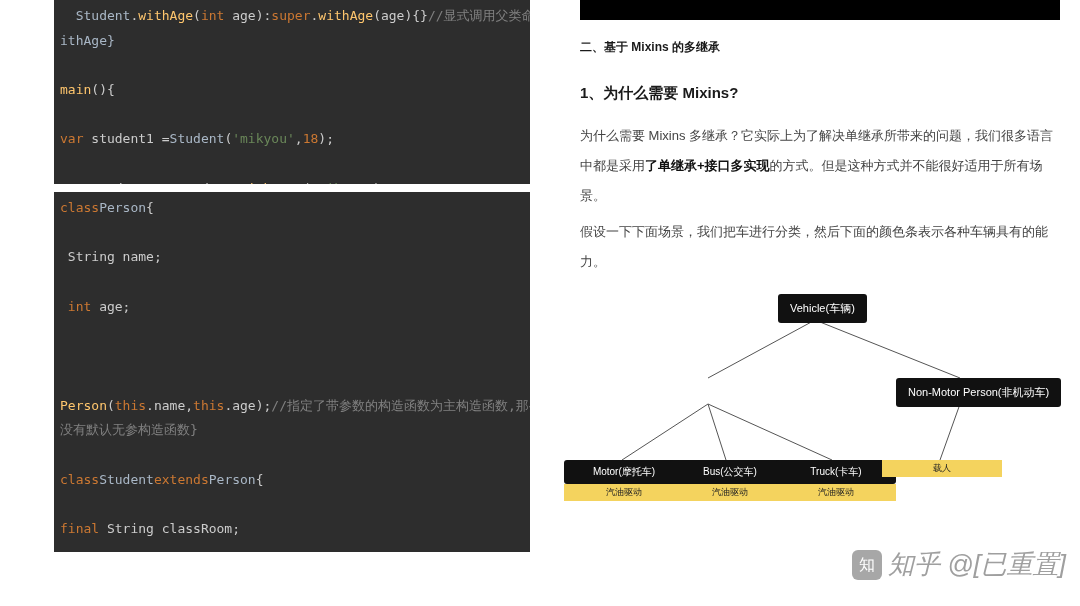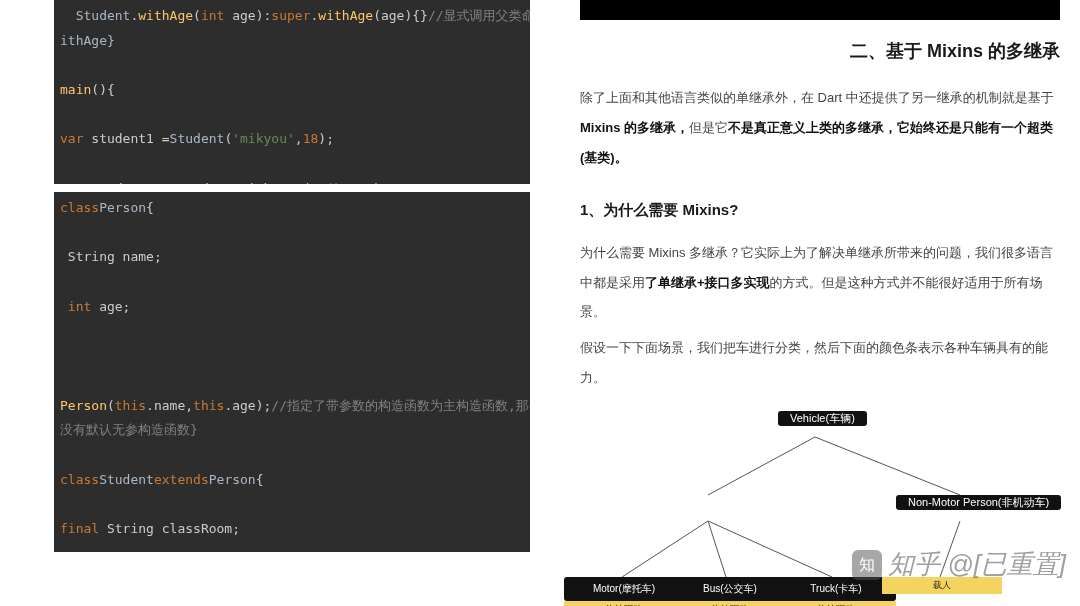--- a/index.html
+++ b/index.html
@@ -12,48 +12,45 @@
   .code2 { margin-left:54px; margin-top:8px; min-height:360px; }
   .kw-or { color:#cc7832; }
   .kw-yl { color:#ffc66d; }
   .kw-gr { color:#6a8759; }
   .kw-st { color:#a9b7c6; }
   .cmt  { color:#808080; }
   .bullet-row { display:flex; margin:14px 0 8px 40px; }
   .dot { width:4px; height:4px; background:#333; border-radius:50%; margin-top:8px; margin-right:34px; flex-shrink:0; }
   .bullet-txt { font-size:14px; color:#333; line-height:1.7; font-weight:bold; }
   .blackbar { background:#000; height:26px; margin-top:-6px; }
-  h2 { font-size:18px; font-weight:bold; color:#1a1a1a; margin:18px 0 18px; line-height:1.5;text-align:right; }
+  h2 { font-size:12px; font-weight:bold; color:#1a1a1a; margin:18px 0 28px; line-height:1.5; }
   h3 { font-size:15px; font-weight:bold; color:#1a1a1a; margin:28px 0 18px; }
   .para { font-size:13px; color:#444; line-height:2.3; margin-bottom:6px; }
   .bold { font-weight:bold; color:#111; }
   .diagram { position:relative; height:240px; margin-top:12px; }
-  .node { position:absolute; padding:0 12px; font-size:11px; color:#fff; background:#111; border-radius:3px; white-space:nowrap; text-align:right; }
+  .node { position:absolute; padding:7px 12px; font-size:11px; color:#fff; background:#111; border-radius:3px; white-space:nowrap; text-align:right; }
   .leaf-group { position:absolute; width:120px; }
   .leaf-head { background:#111; color:#fff; font-size:10px; padding:5px 4px; border-radius:3px; text-align:center; }
   .strip { font-size:9px; color:#222; text-align:center; padding:2px 0; }
   .s1{background:#f4d35e}
   .watermark { position:absolute; right:14px; bottom:24px; font-size:26px; color:rgba(80,80,80,0.55); font-weight:500; display:flex; align-items:center; gap:6px; font-style:italic;}
   .zh-logo { width:30px; height:30px; background:rgba(80,80,80,0.5); color:#fff; font-size:16px; line-height:30px; text-align:center; border-radius:6px; font-style:normal;}
   svg.lines { position:absolute; top:0; left:0; width:100%; height:100%; pointer-events:none; }
 </style>
 </head>
 <body>
 
 <div class="col left">
   <div class="code code1" id="code1"><div><span class="kw-st">  Student</span><span>.</span><span class="kw-yl">withAge</span><span>(</span><span class="kw-or">int</span><span> age):</span><span class="kw-or">super</span><span>.</span><span class="kw-yl">withAge</span><span>(age){}</span><span class="cmt">//显式调用父类命名构造函数w</span></div><div><span class="kw-st">ithAge}</span></div><div><span> </span></div><div><span class="kw-yl">main</span><span>(){</span></div><div><span> </span></div><div><span class="kw-or">var</span><span> student1 =</span><span class="kw-st">Student</span><span>(</span><span class="kw-gr">'mikyou'</span><span>,</span><span class="kw-or">18</span><span>);</span></div><div><span> </span></div><div><span class="kw-or">var</span><span> student2 = Student.</span><span class="kw-yl">withName</span><span>(</span><span class="kw-gr">'mikyou'</span><span>);</span></div></div>
   <div class="code code2" id="code2"><div><span class="kw-or">class</span><span class="kw-st">Person</span><span>{</span></div><div><span> </span></div><div><span> String name;</span></div><div><span> </span></div><div><span class="kw-or"> int</span><span> age;</span></div><div><span> </span></div><div><span> </span></div><div><span> </span></div><div><span class="kw-yl">Person</span><span>(</span><span class="kw-or">this</span><span>.name,</span><span class="kw-or">this</span><span>.age);</span><span class="cmt">//指定了带参数的构造函数为主构造函数,那么父类中就</span></div><div><span class="cmt">没有默认无参构造函数}</span></div><div><span> </span></div><div><span class="kw-or">class</span><span class="kw-st">Student</span><span class="kw-or">extends</span><span class="kw-st">Person</span><span>{</span></div><div><span> </span></div><div><span class="kw-or">final</span><span> String classRoom;</span></div><div></div></div>
 </div>
 
 <div class="col right">
   <div class="blackbar"></div>
   <h2>二、基于 Mixins 的多继承</h2>
-  <p class="para">
-    <span>除了上面和其他语言类似的单继承外，在 Dart 中还提供了另一继承的机制就是基于 </span><span class="bold">Mixins 的多继承，</span><span>但是它</span><span class="bold">不是真正意义上类的多继承，它始终还是只能有一个超类(基类)。</span>
-  </p>
   <h3>1、为什么需要 Mixins?</h3>
   <p class="para">
     <span>为什么需要 Mixins 多继承？它实际上为了解决单继承所带来的问题，我们很多语言中都是采用</span><span class="bold">了单继承+接口多实现</span><span>的方式。但是这种方式并不能很好适用于所有场景。</span>
   </p>
   <p class="para">假设一下下面场景，我们把车进行分类，然后下面的颜色条表示各种车辆具有的能力。</p>
 
   <div class="diagram" id="diagram">
     <svg class="lines">
       <g stroke="#555" stroke-width="1" fill="none">
         <line x1="235" y1="32" x2="128" y2="90"></line>

